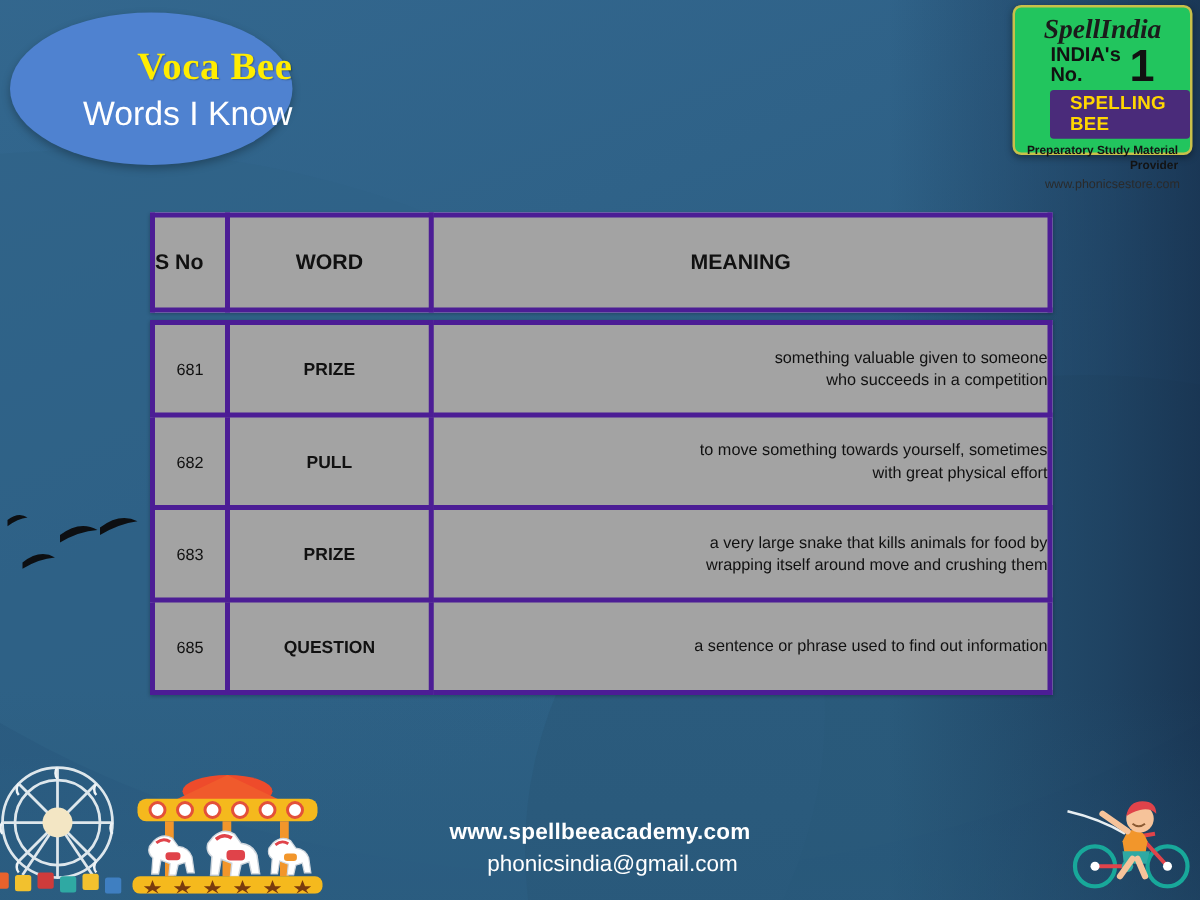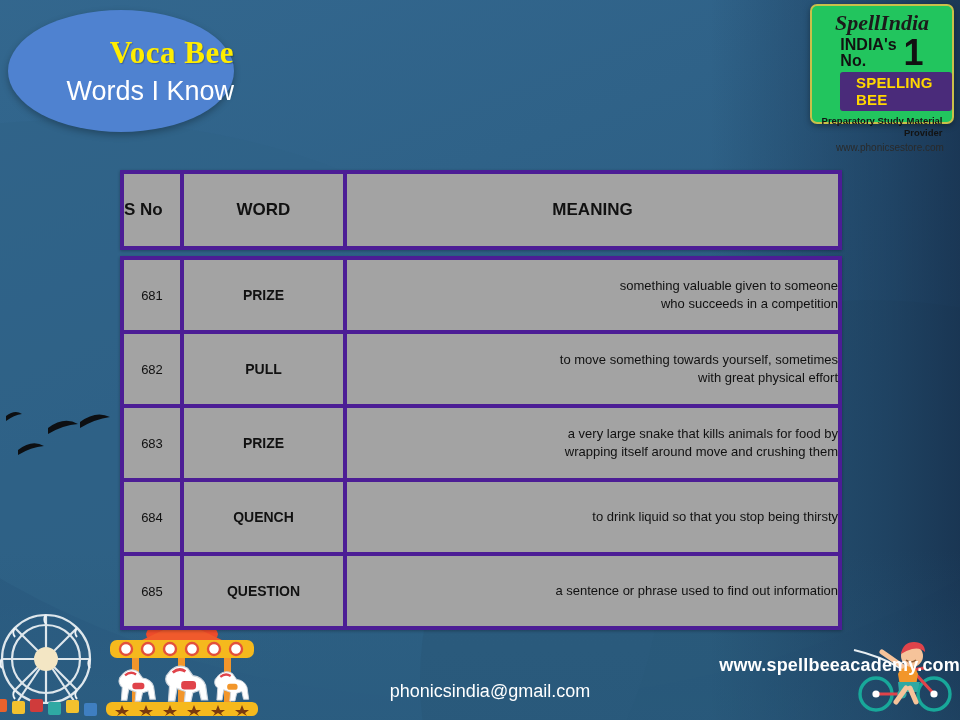--- a/index.html
+++ b/index.html
@@ -202,21 +202,21 @@
   .cell-mean {
     font-size: 13px; text-align: right; color: #111; line-height: 1.35;
     padding: 4px 6px;
   }
   .r-tall { height: 74px; }
 
   
   .footer {
     position: absolute;
     left: 0; right: 0; bottom: 16px;
-    text-align: right;
+    text-align: center;
     color: #ffffff;
     font-family: "Liberation Sans", sans-serif;
   }
   .footer-site {
     font-size: 18px; font-weight: bold; line-height: 1.45;
     letter-spacing: .2px;
   }
   .footer-row2 {
     font-size: 18px; line-height: 1.45;
     display: flex; justify-content: center; gap: 50px;
@@ -429,27 +429,20 @@
       </tr>
       <tr class="r-tall">
         <td class="cell-sno">683</td>
         <td class="cell-word">PRIZE</td>
         <td class="cell-mean">
           <div>a very large snake that kills animals for food by</div>
           <div>wrapping itself around move and crushing them</div>
         </td>
       </tr>
       <tr class="r-tall">
-        <td class="cell-sno">684</td>
-        <td class="cell-word">QUENCH</td>
-        <td class="cell-mean">
-          <div>to drink liquid so that you stop being thirsty</div>
-        </td>
-      </tr>
-      <tr class="r-tall">
         <td class="cell-sno">685</td>
         <td class="cell-word">QUESTION</td>
         <td class="cell-mean">
           <div>a sentence or phrase used to find out information</div>
         </td>
       </tr>
     </tbody>
   </table>
 
   <div class="footer">

